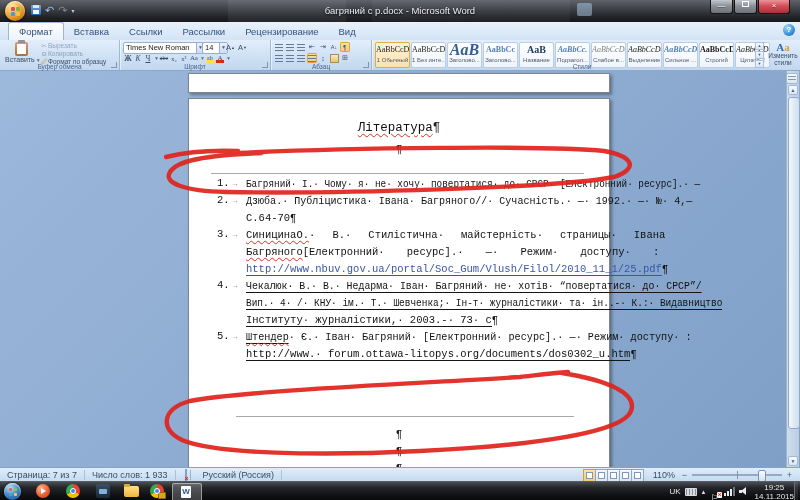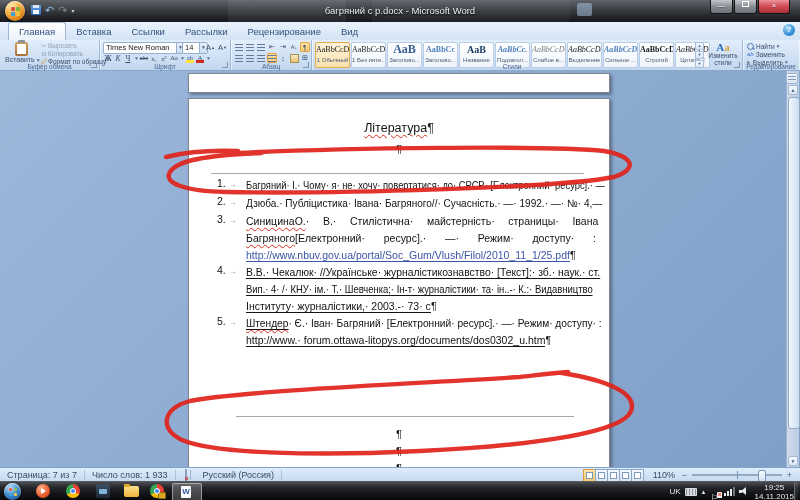--- a/index.html
+++ b/index.html
@@ -38,21 +38,21 @@
   
   .tabrow{position:absolute;top:22px;left:0;right:0;height:18px;background:linear-gradient(#e9f2fc,#d3e3f5);display:flex;padding-left:8px;}
   .rtab{height:18px;line-height:19px;padding:0 10px;font-size:9.5px;color:#33517d;}
   .rtab.active{background:linear-gradient(#ffffff,#ebf2fb);border:1px solid #9bb7db;border-bottom:none;border-radius:3px 3px 0 0;line-height:17px;}
   .help-btn{position:absolute;right:5px;top:24px;width:12px;height:12px;border-radius:50%;color:#fff;font-size:8px;line-height:12px;text-align:center;font-weight:bold;
     background:radial-gradient(circle at 35% 30%,#a6d8f7,#3490d8 60%,#1663a6);}
 
   
   .ribbon{position:absolute;top:40px;left:0;right:0;height:30px;
     background:linear-gradient(#e2eefb,#cfe1f4 55%,#c2d7ee);border-bottom:1px solid #8ba9cc;display:flex;}
-  .rgroup{position:relative;height:30px;border-right:1px solid rgba(125,155,195,.6);box-shadow:1px 0 0 rgba(255,255,255,.55);flex:none;}
+  .rgroup{position:relative;height:30px;border-right:1px solid rgba(125,155,195,.6);box-shadow:1px 0 0 rgba(255,255,255,.55);flex:none;padding-left:20px;}
   .glabel{position:absolute;bottom:0;left:0;right:0;text-align:center;font-size:6.5px;color:#4a6390;}
   .dlg{position:absolute;right:2px;bottom:2px;width:5px;height:5px;border-right:1px solid #7c94b6;border-bottom:1px solid #7c94b6;}
   .rbtn{display:inline-flex;align-items:center;justify-content:center;color:#3c4d68;border-radius:2px;}
   .rbtn.on{background:linear-gradient(#fde4ab,#f9c972);box-shadow:inset 0 0 0 1px #dfa23f;}
   .dim{opacity:.45;}
   .dd{font-size:5px;color:#5a7096;margin-left:1px;}
 
   
   .g-clip{width:99px;}
   .paste-big{position:absolute;left:5px;top:2px;width:32px;height:26px;text-align:center;font-size:7px;color:#3c4d68;}
@@ -76,21 +76,21 @@
   .prow{position:absolute;left:3px;display:flex;gap:1px;height:10px;}
   .prow .rbtn{width:10px;height:10px;font-size:7px;}
   .ic-bars{width:8px;height:7px;background:repeating-linear-gradient(to bottom,#64799c 0 1px,transparent 1px 3px);}
   
   .g-styles{width:430px;}
   .cards{position:absolute;left:3px;top:2px;display:flex;gap:1px;}
   .card{width:33px;height:24px;background:linear-gradient(#ffffff,#eef4fb);border:1px solid #b9cde5;border-radius:2px;text-align:center;overflow:hidden;}
   .card.sel{background:linear-gradient(#fef2d8,#fbe2ae);border-color:#e2ab4c;}
   .c-sample{font-family:"Liberation Serif",serif;font-size:8px;line-height:13px;color:#1a1a1a;white-space:nowrap;}
   .c-name{font-size:6px;color:#4a5a72;white-space:nowrap;line-height:8px;}
-  .k-h1 .c-sample{font-weight:bold;color:#365f91;font-size:12px;}
+  .k-h1 .c-sample{font-weight:bold;color:#365f91;font-size:16px;font-style:italic;}
   .k-h2 .c-sample{font-weight:bold;color:#4f81bd;}
   .k-ttl .c-sample{font-weight:bold;color:#17365d;font-size:10px;}
   .k-sub .c-sample{font-style:italic;color:#4f81bd;font-weight:bold;}
   .k-sbt .c-sample{font-style:italic;color:#808080;}
   .k-emp .c-sample{font-style:italic;}
   .k-ems .c-sample{font-style:italic;font-weight:bold;color:#4f81bd;}
   .k-str .c-sample{font-weight:bold;}
   .k-qt2 .c-sample{font-style:italic;}
   .cscroll{position:absolute;left:383px;top:2px;width:9px;height:24px;display:flex;flex-direction:column;gap:1px;}
   .cscroll .sb{flex:1;background:linear-gradient(#f4f8fd,#d8e5f3);border:1px solid #a9c0dc;font-size:4px;color:#44608c;text-align:center;line-height:6px;}
@@ -101,21 +101,21 @@
   .erow{position:absolute;left:4px;height:8px;display:flex;align-items:center;font-size:6.5px;color:#3c4d68;white-space:nowrap;}
   .ic-lens{width:5px;height:5px;border:1px solid #4a72a8;border-radius:50%;position:relative;margin-right:2px;}
   .ic-lens:after{content:"";position:absolute;left:4px;top:4px;width:3px;height:1px;background:#4a72a8;transform:rotate(40deg);}
   .ic-repl{color:#3a7ad0;font-size:6px;margin-right:2px;font-style:italic;}
   .ic-sel{color:#7a8aa0;font-size:5px;margin-right:2px;}
 
   
   .docarea{position:absolute;top:71px;left:0;right:0;height:396px;background:linear-gradient(135deg,#9cb8db,#7f9fc7);overflow:hidden;}
   .prevpage{position:absolute;left:188px;top:2px;width:420px;height:18px;background:#fff;border:1px solid #7e858f;box-shadow:2px 2px 3px rgba(0,0,0,.35);}
   .page{position:absolute;left:188px;top:27px;width:420px;height:369px;background:#fff;border:1px solid #7e858f;box-shadow:2px 2px 3px rgba(0,0,0,.35);
-    font-family:Liberation Sans, sans-serif;color:#111;}
+    font-family:Liberation Mono, monospace;color:#111;}
   .doc-title{position:absolute;left:0;right:0;top:22px;text-align:center;font-size:12.5px;}
   .doc-title .t-sp{text-decoration:underline wavy #d83020 1px;text-underline-offset:2px;}
   .pilc{color:#222;}
   .doc-empty{position:absolute;left:0;right:0;top:44px;text-align:center;font-size:11px;}
   .hr1{position:absolute;left:22px;right:25px;top:74px;border-top:1px solid #a8a8a8;}
   .hr2{position:absolute;left:47px;right:35px;top:317px;border-top:1px solid #a8a8a8;}
   .doc-list{position:absolute;left:0;top:76px;width:420px;}
   .doc-item{display:flex;}
   .doc-num{width:57px;padding-left:28px;box-sizing:border-box;font-size:10.5px;line-height:17px;white-space:nowrap;}
   .tabmark{color:#8a8a8a;font-size:8px;margin-left:3px;}
@@ -226,21 +226,21 @@
     </div>
     <div class="wtitle">багряний с p.docx - Microsoft Word</div>
     <div class="winbtns">
       <div class="wb">—</div>
       <div class="wb"><span class="rsq"></span></div>
       <div class="wb close">×</div>
     </div>
   </div>
 
   <div class="tabrow">
-      <div class="rtab active">Главная</div>
+      <div class="rtab active">Формат</div>
       <div class="rtab">Вставка</div>
       <div class="rtab">Ссылки</div>
       <div class="rtab">Рассылки</div>
       <div class="rtab">Рецензирование</div>
       <div class="rtab">Вид</div>
     </div>
   <div class="help-btn">?</div>
 
   <div class="ribbon">
 
@@ -430,34 +430,35 @@
           <div class="doc-item">
             <div class="doc-num"><span>1.</span><span class="tabmark">→</span></div>
             <div class="doc-col">
               <div class="dline"><span class="dtext" style="transform: scaleX(0.889594);"><span class="seg">Багряний· І.· Чому· я· не· хочу· повертатися· до· СРСР· [Електронний· ресурс].· —</span></span></div>
             </div>
           </div>
           <div class="doc-item">
             <div class="doc-num"><span>2.</span><span class="tabmark">→</span></div>
             <div class="doc-col">
               <div class="dline"><span class="dtext" style="transform: scaleX(0.957111);"><span class="seg">Дзюба.· Публіцистика· Івана· Багряного//· Сучасність.· —· 1992.· —· №· 4,—</span></span></div>
+              <div class="dline"><span class="dtext"><span class="seg">С.64-70</span><span class="seg">¶</span></span></div>
             </div>
           </div>
           <div class="doc-item">
             <div class="doc-num"><span>3.</span><span class="tabmark">→</span></div>
             <div class="doc-col">
               <div class="dline"><span class="dtext" style="word-spacing: 10.7656px;"><span class="seg sp">СиницинаО.</span><span class="seg">· В.· Стилістична· майстерність· страницы· Івана</span></span></div>
               <div class="dline"><span class="dtext" style="word-spacing: 15.8625px;"><span class="seg sp">Багряного</span><span class="seg">[Електронний· ресурс].· —· Режим· доступу· :</span></span></div>
               <div class="dline"><span class="dtext"><span class="seg link">http://www.nbuv.gov.ua/portal/Soc_Gum/Vlush/Filol/2010_11_1/25.pdf</span><span class="seg">¶</span></span></div>
             </div>
           </div>
           <div class="doc-item">
             <div class="doc-num"><span>4.</span><span class="tabmark">→</span></div>
             <div class="doc-col">
-              <div class="dline"><span class="dtext" style="transform: scaleX(0.989323);"><span class="seg u">В.В.· Чекалюк· //Українське· журналістикознавство· [Текст]:· зб.· наук.· ст.</span></span></div>
+              <div class="dline"><span class="dtext" style="transform: scaleX(0.939351);"><span class="seg u">Чекалюк· В.· В.· Недарма· Іван· Багряний· не· хотів· “повертатися· до· СРСР”/</span></span></div>
               <div class="dline"><span class="dtext" style="transform: scaleX(0.899924);"><span class="seg u">Вип.· 4· /· КНУ· ім.· Т.· Шевченка;· Ін-т· журналістики· та· ін..-· К.:· Видавництво</span></span></div>
               <div class="dline"><span class="dtext"><span class="seg u">Інституту· журналістики,· 2003.-· 73· с</span><span class="seg">¶</span></span></div>
             </div>
           </div>
           <div class="doc-item">
             <div class="doc-num"><span>5.</span><span class="tabmark">→</span></div>
             <div class="doc-col">
               <div class="dline"><span class="dtext" style="transform: scaleX(0.968771);"><span class="seg usp">Штендер</span><span class="seg">· Є.· Іван· Багряний· [Електронний· ресурс].· —· Режим· доступу· :</span></span></div>
               <div class="dline"><span class="dtext"><span class="seg u">http://www.· forum.ottawa-litopys.org/documents/dos0302_u.htm</span><span class="seg">¶</span></span></div>
             </div>

